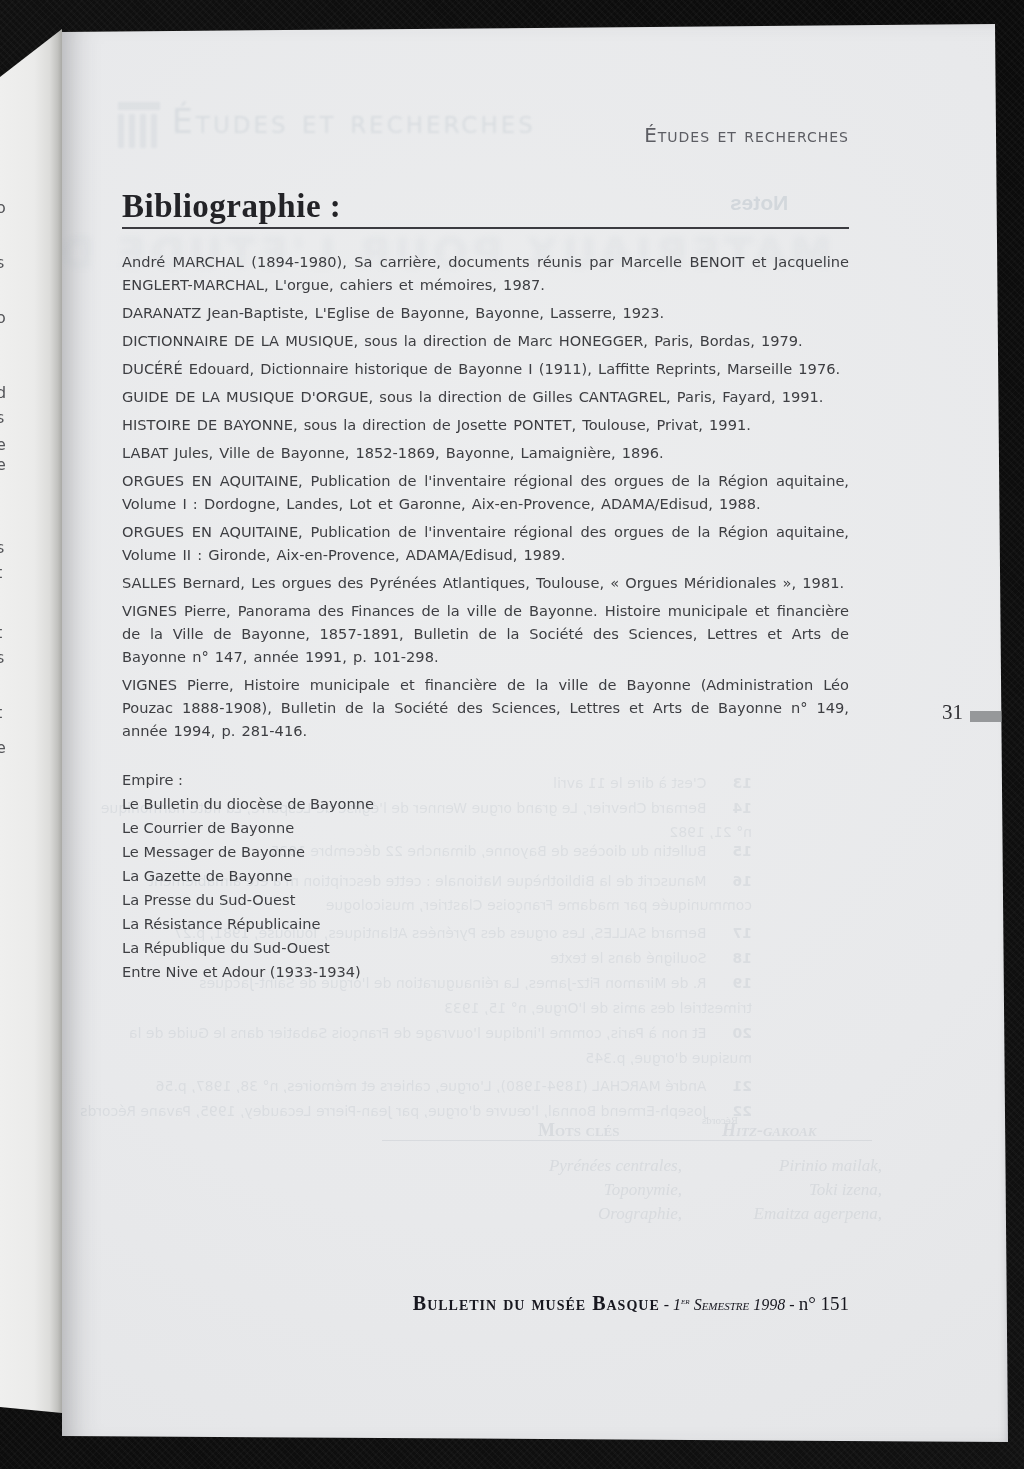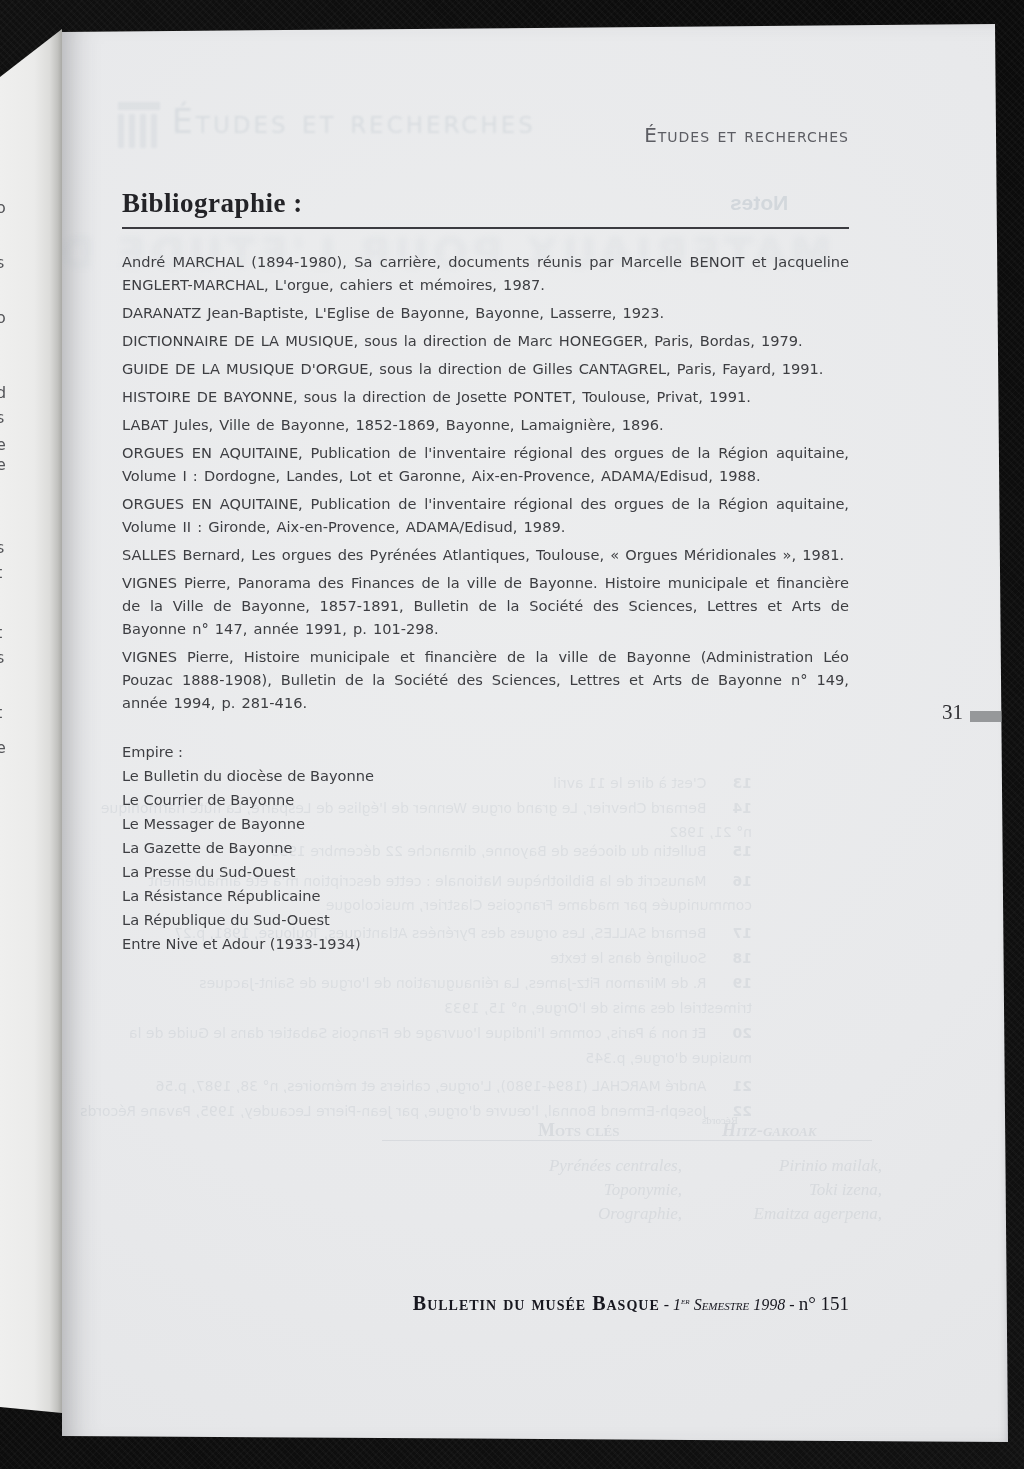--- a/index.html
+++ b/index.html
@@ -46,21 +46,21 @@
     font-family:"Liberation Serif",serif;color:#6d7f8d;}
   .ghost-kw .kw-rule{position:absolute;left:320px;top:20px;width:490px;height:1px;background:#6d7f8d;}
   .ghost-kw .kw-head{position:absolute;top:0;font-weight:bold;font-size:18px;font-variant:small-caps;}
   .ghost-kw .kw-records{position:absolute;top:-6px;left:640px;font-size:11px;transform:scaleX(-1);}
   .ghost-kw .kw-col{position:absolute;top:34px;font-style:italic;font-size:17px;line-height:24px;text-align:right;width:200px;}
 
   
   .section-header{position:absolute;right:159px;top:99px;font-variant:small-caps;
     font-size:20px;letter-spacing:1px;color:#5c5d63;}
   .page-title{position:absolute;left:60px;top:164px;font-family:"Liberation Serif",serif;
-    font-weight:bold;font-size:27px;color:#232327;letter-spacing:.5px;}
+    font-weight:bold;font-size:33px;color:#232327;letter-spacing:.5px;}
   .title-rule{position:absolute;left:60px;top:203px;width:727px;height:2px;background:#3b3b40;}
 
   .content{position:absolute;left:60px;top:226px;width:727px;color:#3d3e42;
     font-size:14.6px;line-height:23px;text-align:justify;word-spacing:1.5px;}
   .content p{margin:0 0 5px 0;}
   .content .it{}
   .presse{margin-top:26px;text-align:left;line-height:24px;word-spacing:normal;}
   .presse p{margin:0;}
 
   .page-num{position:absolute;left:880px;top:676px;font-family:"Liberation Serif",serif;
@@ -175,20 +175,21 @@
 
     <div class="section-header">Études et recherches</div>
     <h1 class="page-title" style="margin:0;">Bibliographie :</h1>
     <div class="title-rule"></div>
 
     <div class="content">
       <div id="biblio-list">
           <p><span class="it">André MARCHAL (1894-1980), Sa carrière,</span><span> documents réunis par Marcelle BENOIT et Jacqueline ENGLERT-MARCHAL, L'orgue, cahiers et mémoires, 1987.</span></p>
           <p><span>DARANATZ Jean-Baptiste, </span><span class="it">L'Eglise de Bayonne</span><span>, Bayonne, Lasserre, 1923.</span></p>
           <p><span class="it">DICTIONNAIRE DE LA MUSIQUE</span><span>, sous la direction de Marc HONEGGER, Paris, Bordas, 1979.</span></p>
+          <p><span>DUCÉRÉ Edouard, </span><span class="it">Dictionnaire historique de Bayonne</span><span> I (1911), Laffitte Reprints, Marseille 1976.</span></p>
           <p><span class="it">GUIDE DE LA MUSIQUE D'ORGUE</span><span>, sous la direction de Gilles CANTAGREL, Paris, Fayard, 1991.</span></p>
           <p><span class="it">HISTOIRE DE BAYONNE</span><span>, sous la direction de Josette PONTET, Toulouse, Privat, 1991.</span></p>
           <p><span>LABAT Jules, </span><span class="it">Ville de Bayonne, 1852-1869</span><span>, Bayonne, Lamaignière, 1896.</span></p>
           <p><span class="it">ORGUES EN AQUITAINE, Publication de l'inventaire régional des orgues de la Région aquitaine,</span><span> Volume I : </span><span class="it">Dordogne, Landes, Lot et Garonne</span><span>, Aix-en-Provence, ADAMA/Edisud, 1988.</span></p>
           <p><span class="it">ORGUES EN AQUITAINE, Publication de l'inventaire régional des orgues de la Région aquitaine,</span><span> Volume II : </span><span class="it">Gironde</span><span>, Aix-en-Provence, ADAMA/Edisud, 1989.</span></p>
           <p><span>SALLES Bernard, </span><span class="it">Les orgues des Pyrénées Atlantiques</span><span>, Toulouse, « </span><span class="it">Orgues Méridionales</span><span> », 1981.</span></p>
           <p><span>VIGNES Pierre, </span><span class="it">Panorama des Finances de la ville de Bayonne. Histoire municipale et financière de la Ville de Bayonne, 1857-1891</span><span>, Bulletin de la Société des Sciences, Lettres et Arts de Bayonne n° 147, année 1991, p. 101-298.</span></p>
           <p><span>VIGNES Pierre, </span><span class="it">Histoire municipale et financière de la ville de Bayonne (Administration Léo Pouzac 1888-1908)</span><span>, Bulletin de la Société des Sciences, Lettres et Arts de Bayonne n° 149, année 1994, p. 281-416.</span></p>
         </div>
       <div class="presse">

